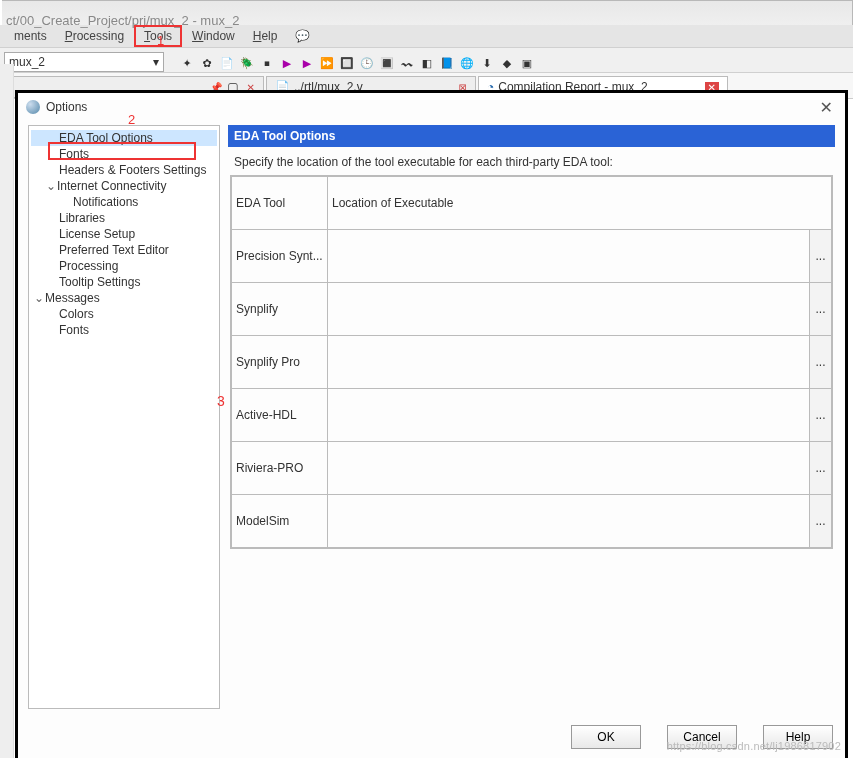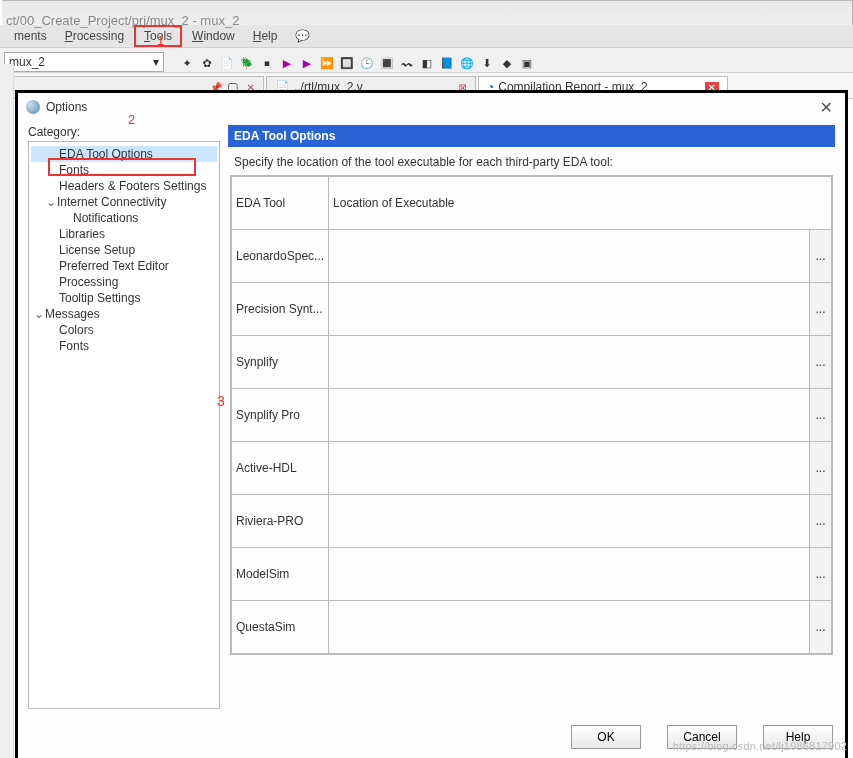--- a/index.html
+++ b/index.html
@@ -46,21 +46,21 @@
 .grid { width:100%; border-collapse:collapse;}
 .grid td { border:1px solid #bbb; padding:19px 4px; height:20px; font-size:12px; vertical-align:middle;}
 .grid td.tool { width:96px; white-space:nowrap; overflow:hidden; text-overflow:ellipsis;}
 .grid td.loc { }
 .grid td.browse { width:22px; text-align:center; background:#f3f3f3;}
 .annot-3 { position:absolute; left:217px; top:393px; color:#e33; font-size:14px;}
 .red-row { outline:2px solid #e33; outline-offset:-1px;}
 .checkbox-row { padding:10px 6px 8px 6px; display:flex; align-items:center; gap:6px;}
 .dlg-buttons { display:flex; justify-content:flex-end; gap:26px; padding:8px 12px 10px 0;margin-left:44px;}
 .btn { min-width:70px; height:24px; border:1px solid #999; background:linear-gradient(#fff,#e8e8e8); padding:0 12px;}
-.watermark { position:absolute; right:6px; bottom:6px; color:#bbb; font-size:11px; letter-spacing:0.2px;}
+.watermark { position:absolute; right:12px; bottom:6px; color:#bbb; font-size:11px; letter-spacing:0.2px;}
 </style>
 </head>
 <body>
 
 <div class="titlebar-fade">ct/00_Create_Project/prj/mux_2 - mux_2</div>
 
 <div class="menubar">
   <span>ments</span>
   <span><u>P</u>rocessing</span>
   <span class="tools-box"><u>T</u>ools</span>
@@ -126,21 +126,20 @@
     <div class="dlg-title-left">
       <span class="globe"></span>
       <span>Options</span>
     </div>
     <span class="dlg-close">✕</span>
   </div>
 
   <div class="dlg-body">
     <div class="cat-panel" style="position:relative;">
       <div class="annot-2">2</div>
-      <div class="cat-label">Category:</div>
       <div class="tree">
         <div class="red-box-2"></div>
         <div class="tree-item level1 tree-sel">EDA Tool Options</div>
         <div class="tree-item level1">Fonts</div>
         <div class="tree-item level1">Headers &amp; Footers Settings</div>
         <div class="tree-item level1" style="padding-left:14px;"><span class="tree-exp">⌄</span><span>Internet Connectivity</span></div>
         <div class="tree-item level2">Notifications</div>
         <div class="tree-item level1">Libraries</div>
         <div class="tree-item level1">License Setup</div>
         <div class="tree-item level1">Preferred Text Editor</div>
@@ -156,25 +155,20 @@
       <div class="panel-head">EDA Tool Options</div>
       <div class="panel-desc">Specify the location of the tool executable for each third-party EDA tool:</div>
       <div class="grid-wrap">
         <table class="grid">
           <tbody>
                 <tr>
             <td class="tool">EDA Tool</td>
             <td class="loc" colspan="2">Location of Executable</td>
           </tr>
           <tr>
-                  <td class="tool">LeonardoSpec...</td>
-                  <td class="loc"></td>
-                  <td class="browse">...</td>
-                </tr>
-          <tr>
                   <td class="tool">Precision Synt...</td>
                   <td class="loc"></td>
                   <td class="browse">...</td>
                 </tr>
           <tr>
                   <td class="tool">Synplify</td>
                   <td class="loc"></td>
                   <td class="browse">...</td>
                 </tr>
           <tr>
@@ -187,25 +181,20 @@
                   <td class="loc"></td>
                   <td class="browse">...</td>
                 </tr>
           <tr>
                   <td class="tool">Riviera-PRO</td>
                   <td class="loc"></td>
                   <td class="browse">...</td>
                 </tr>
           <tr>
                   <td class="tool">ModelSim</td>
-                  <td class="loc"></td>
-                  <td class="browse">...</td>
-                </tr>
-          <tr>
-                  <td class="tool">QuestaSim</td>
                   <td class="loc"></td>
                   <td class="browse">...</td>
                 </tr>
         </tbody>
             </table>
       </div>
       <div style="flex:1;"></div>
     </div>
   </div>
 

